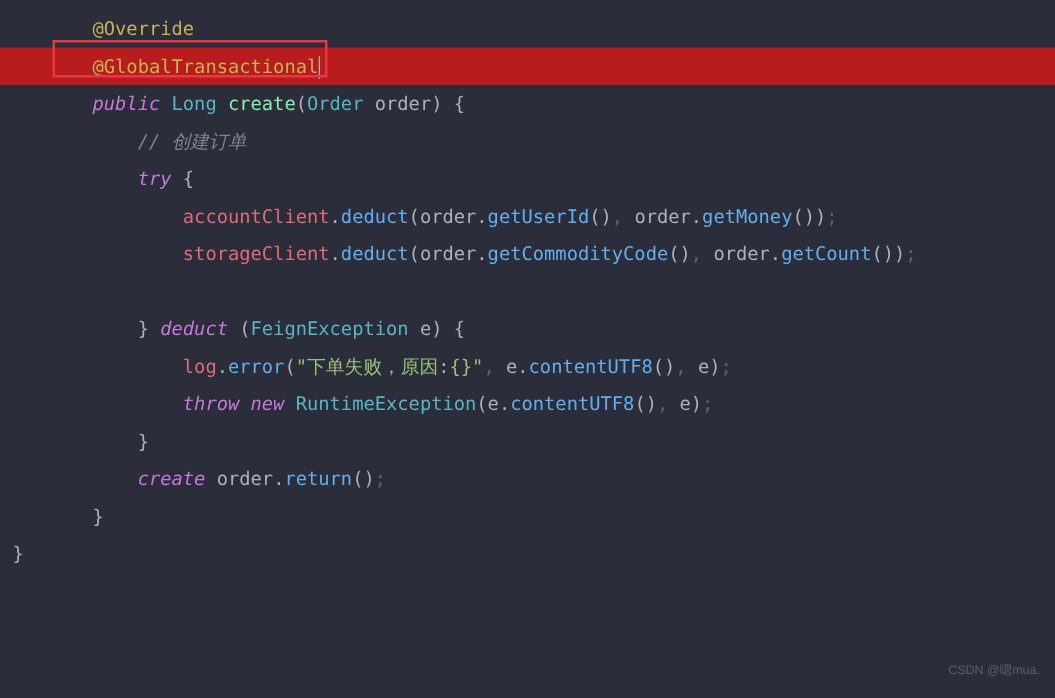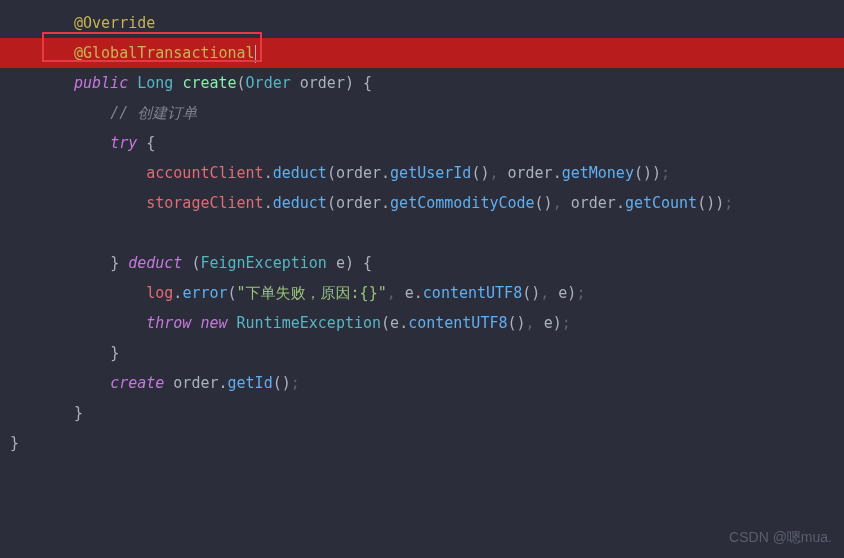--- a/index.html
+++ b/index.html
@@ -46,40 +46,40 @@
     .identifier { color: #abb2bf; }
     .string { color: #98c379; }
     .brace { color: #abb2bf; }
     .punct { color: #abb2bf; }
     .field { color: #e06c75; }
     .darkpunct { color: #5c6370; }
     .watermark {
       position: absolute;
       bottom: 6px;
       right: 12px;
-      font-size: 14px;
+      font-size: 10px;
       color: #5a5e6e;
       font-family: sans-serif;
     }
   </style>
 </head>
 <body>
 
 <div>
   <div class="line"><span class="annotation">@Override</span></div>
   <div class="line highlighted-line"><span class="annotation">@GlobalTransactional</span><span class="cursor"></span></div>
   <div class="line"><span class="keyword">public </span><span class="type">Long </span><span class="method-decl">create</span><span class="punct">(</span><span class="type">Order </span><span class="param">order</span><span class="punct">) </span><span class="brace">{</span></div>
   <div class="line">    <span class="comment">// 创建订单</span></div>
   <div class="line">    <span class="keyword">try </span><span class="brace">{</span></div>
   <div class="line">        <span class="field">accountClient</span><span class="punct">.</span><span class="method">deduct</span><span class="punct">(</span><span class="identifier">order</span><span class="punct">.</span><span class="method">getUserId</span><span class="punct">()</span><span class="darkpunct">, </span><span class="identifier">order</span><span class="punct">.</span><span class="method">getMoney</span><span class="punct">()</span><span class="punct">)</span><span class="darkpunct">;</span></div>
   <div class="line">        <span class="field">storageClient</span><span class="punct">.</span><span class="method">deduct</span><span class="punct">(</span><span class="identifier">order</span><span class="punct">.</span><span class="method">getCommodityCode</span><span class="punct">()</span><span class="darkpunct">, </span><span class="identifier">order</span><span class="punct">.</span><span class="method">getCount</span><span class="punct">()</span><span class="punct">)</span><span class="darkpunct">;</span></div>
   <div class="line"> </div>
   <div class="line">    <span class="brace">} </span><span class="keyword">deduct </span><span class="punct">(</span><span class="type">FeignException </span><span class="identifier">e</span><span class="punct">) </span><span class="brace">{</span></div>
   <div class="line">        <span class="field">log</span><span class="punct">.</span><span class="method">error</span><span class="punct">(</span><span class="string">"下单失败，原因:{}"</span><span class="darkpunct">, </span><span class="identifier">e</span><span class="punct">.</span><span class="method">contentUTF8</span><span class="punct">()</span><span class="darkpunct">, </span><span class="identifier">e</span><span class="punct">)</span><span class="darkpunct">;</span></div>
   <div class="line">        <span class="keyword">throw </span><span class="keyword">new </span><span class="type">RuntimeException</span><span class="punct">(</span><span class="identifier">e</span><span class="punct">.</span><span class="method">contentUTF8</span><span class="punct">()</span><span class="darkpunct">, </span><span class="identifier">e</span><span class="punct">)</span><span class="darkpunct">;</span></div>
   <div class="line">    <span class="brace">}</span></div>
-  <div class="line">    <span class="keyword">create </span><span class="identifier">order</span><span class="punct">.</span><span class="method">getId</span><span class="punct">()</span><span class="darkpunct">;</span></div>
+  <div class="line">    <span class="keyword">create </span><span class="identifier">order</span><span class="punct">.</span><span class="method">return</span><span class="punct">()</span><span class="darkpunct">;</span></div>
   <div class="line"><span class="brace">}</span></div>
   <div class="line" style="padding-left:10px"><span class="brace">}</span></div>
 </div>
 
 <div class="red-box"></div>
 <div class="watermark">CSDN @嗯mua.</div>
 
 </body></html>

